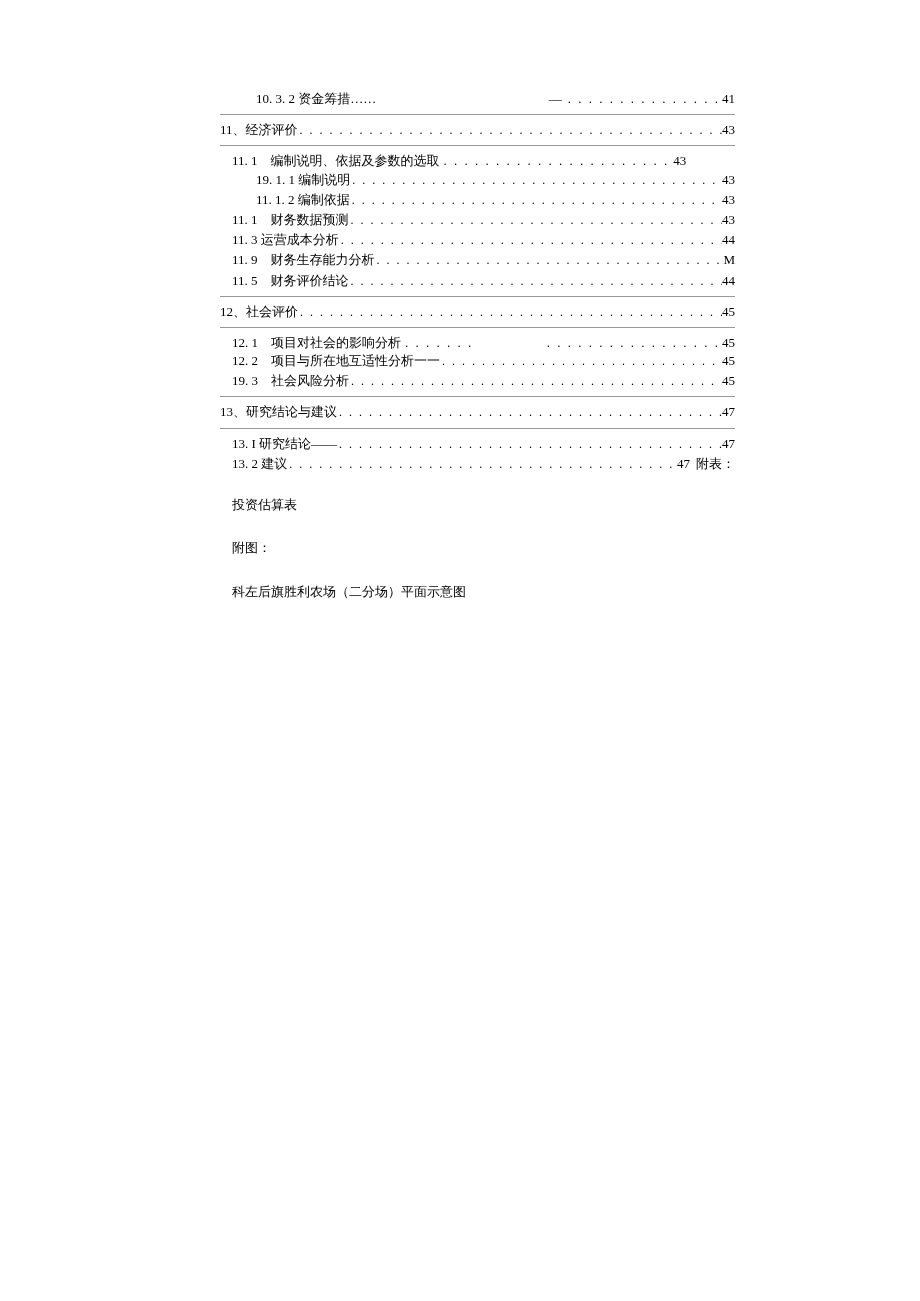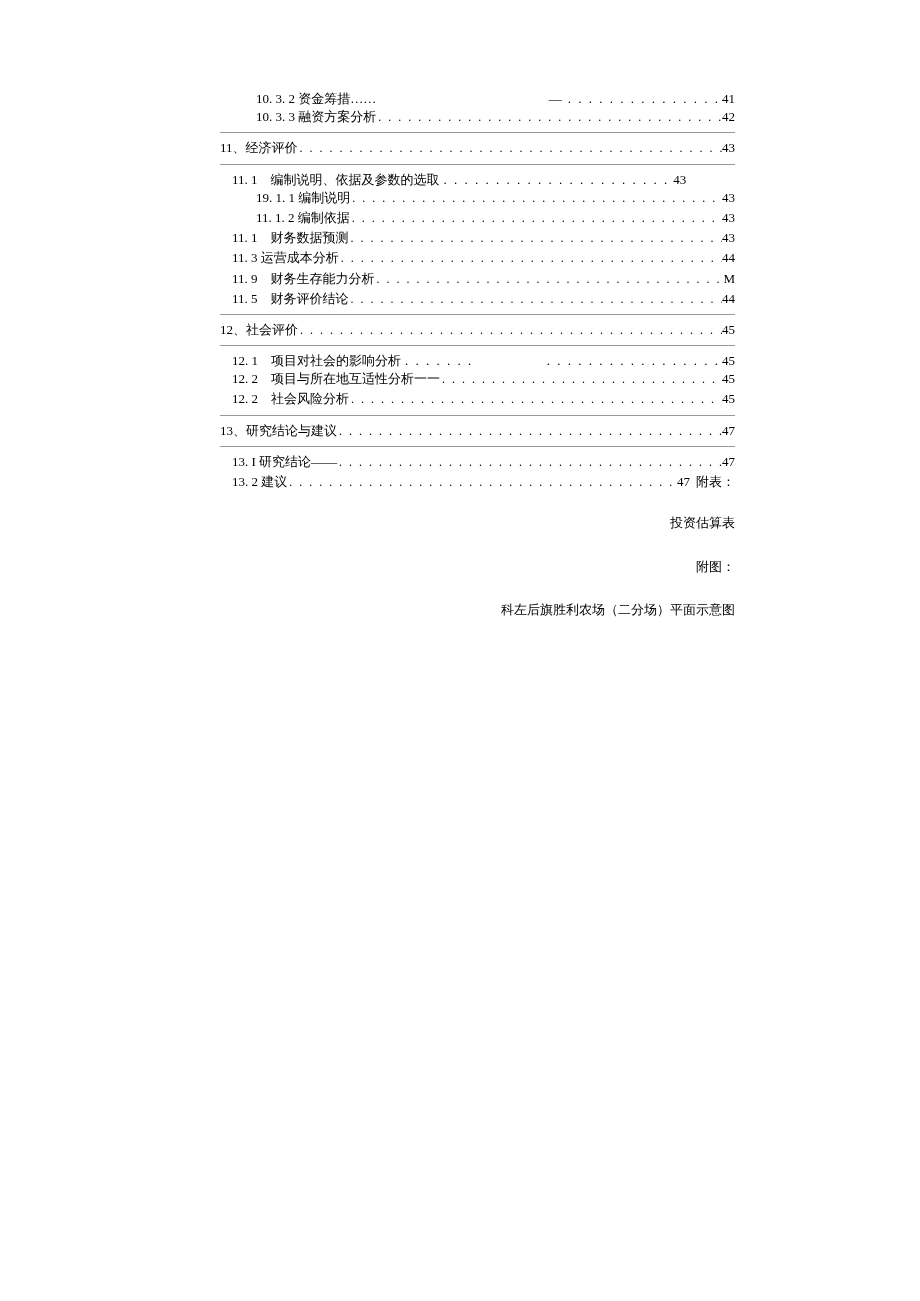--- a/index.html
+++ b/index.html
@@ -11,21 +11,20 @@
       font-family: "SimSun", "宋体", serif;
       font-size: 13px;
       background: #fff;
       color: #000;
       width: 920px;
       min-height: 1301px;
       padding: 62px 0 0 0;
     }
     .content {
       padding: 0 185px 0 220px;
-      text-align: right;
     }
     .toc-line {
       display: flex;
       align-items: baseline;
       white-space: nowrap;
       line-height: 1.4;
       margin-bottom: 2px;
     }
     .toc-label {
       flex-shrink: 0;
@@ -53,21 +52,21 @@
     }
     .level-4 {
       margin-left: 36px;
     }
     .hr-line {
       border: none;
       border-top: 1px solid #999;
       margin: 6px 0;
     }
     .body-text {
-      margin-left: 0;
+      margin-left: 12px;
       margin-top: 20px;
       line-height: 1.8;
     }
     .special-12-1 {
       display: flex;
       align-items: baseline;
       white-space: nowrap;
       line-height: 1.4;
     }
     .special-12-1 .label { flex-shrink: 0; }
@@ -96,25 +95,20 @@
 <div class="content">
 
   <div class="special-10-3-2 level-3">
     <span class="label">10. 3. 2 资金筹措……</span>
     <span class="spacer"></span>
     <span class="dash">—</span>
     <span class="dotsB">. . . . . . . . . . . . . . .</span>
     <span class="page">41</span>
   </div>
 
-  <div class="toc-line level-3">
-    <span class="toc-label">10. 3. 3 融资方案分析</span>
-    <span class="toc-dots"></span>
-    <span class="toc-page">42</span>
-  </div>
 
   <hr class="hr-line">
 
   <div class="toc-line">
     <span class="toc-label">11、经济评价</span>
     <span class="toc-dots"></span>
     <span class="toc-page">43</span>
   </div>
 
   <hr class="hr-line">
@@ -174,21 +168,21 @@
     <span class="dotsB">. . . . . . . . . . . . . . . . .</span>
     <span class="page">45</span>
   </div>
 
   <div class="toc-line level-2">
     <span class="toc-label">12. 2　项目与所在地互适性分析一一</span>
     <span class="toc-dots"></span>
     <span class="toc-page">45</span>
   </div>
   <div class="toc-line level-2">
-    <span class="toc-label">12. 2　社会风险分析</span>
+    <span class="toc-label">19. 3　社会风险分析</span>
     <span class="toc-dots"></span>
     <span class="toc-page">45</span>
   </div>
 
   <hr class="hr-line">
 
   <div class="toc-line">
     <span class="toc-label">13、研究结论与建议</span>
     <span class="toc-dots"></span>
     <span class="toc-page">47</span>

